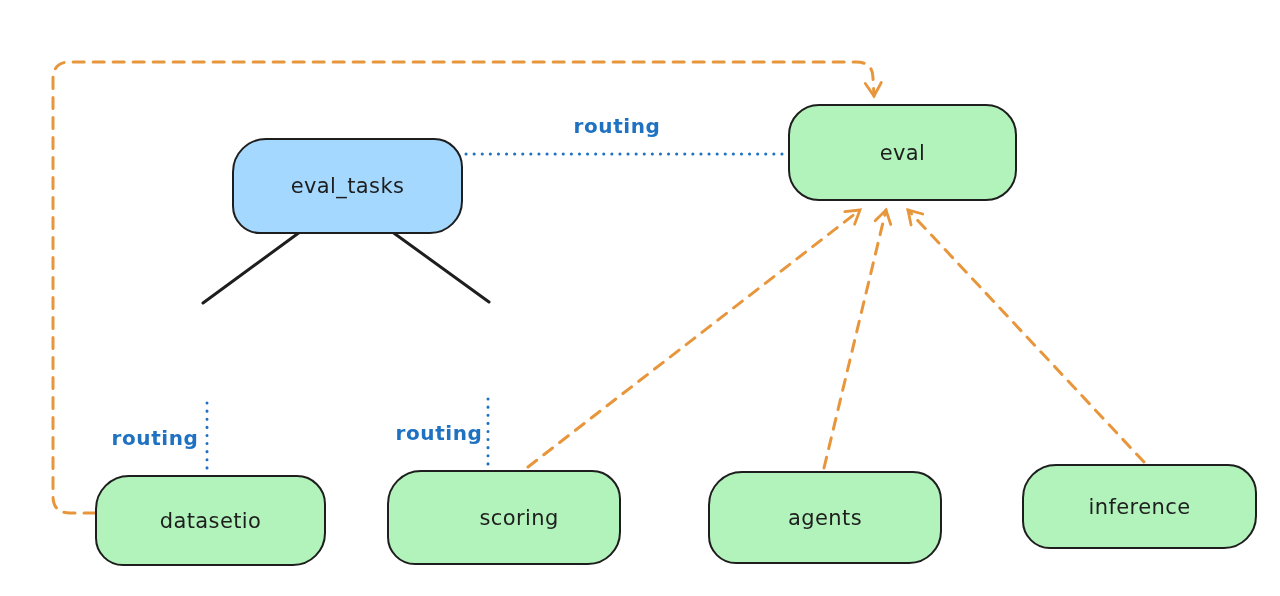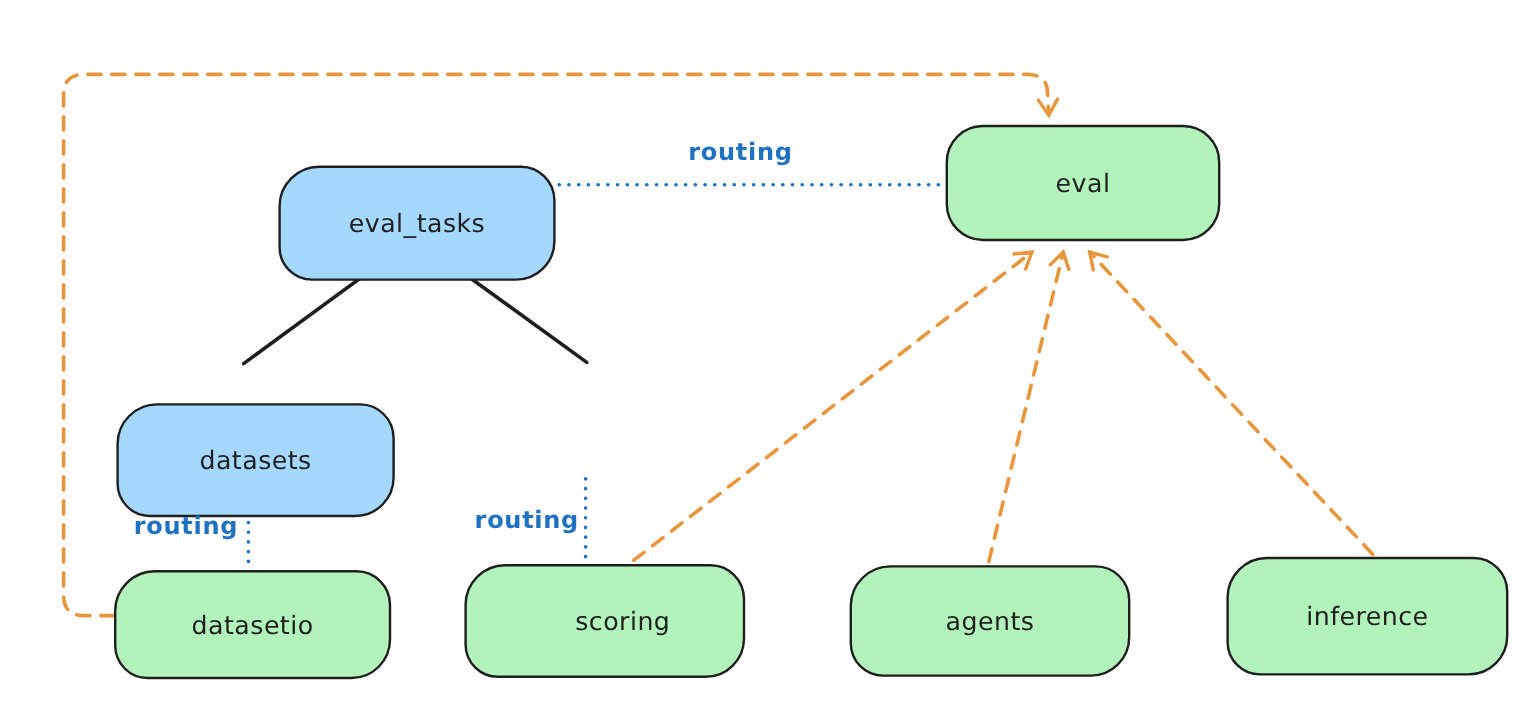--- a/index.html
+++ b/index.html
@@ -79,38 +79,35 @@
   </svg>
 
   <div class="node api" style="left:232px; top:107px; width:231px; height:96px;">
     <span>eval_tasks</span>
   </div>
 
   <div class="node prov" style="left:788px; top:104px; width:229px; height:97px;border-radius:31px;">
     <span>eval</span>
   </div>
 
-  <div class="node api" style="left:97px; top:305px; width:232px; height:95px;">
-    <span>datasets</span>
-  </div>
 
 
   <div class="node prov" style="left:95px; top:475px; width:231px; height:91px;">
     <span>datasetio</span>
   </div>
 
   <div class="node prov" style="left:387px; top:470px; width:234px; height:95px;padding-left:30px;">
     <span>scoring</span>
   </div>
 
   <div class="node prov" style="left:708px; top:471px; width:234px; height:93px;">
     <span>agents</span>
   </div>
 
-  <div class="node prov" style="left:1022px; top:464px; width:235px; height:99px;">
+  <div class="node prov" style="left:1022px; top:464px; width:235px; height:85px;">
     <span>inference</span>
   </div>
 
   <div class="edge-label" style="left:557px; top:114px;">routing</div>
   <div class="edge-label" style="left:95px; top:426px;">routing</div>
   <div class="edge-label" style="left:379px; top:421px;">routing</div>
 
 </div>
 
 </body></html>

